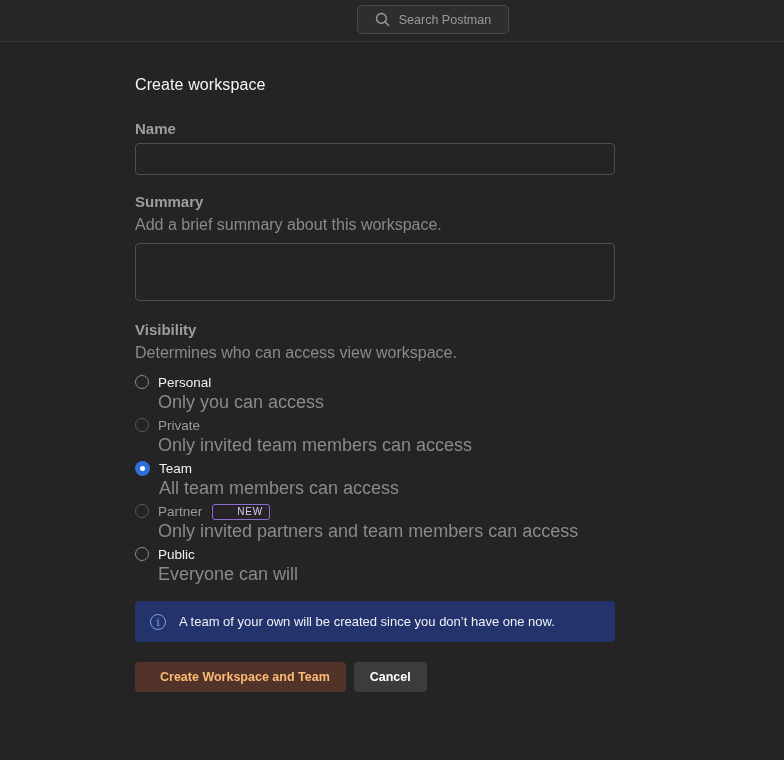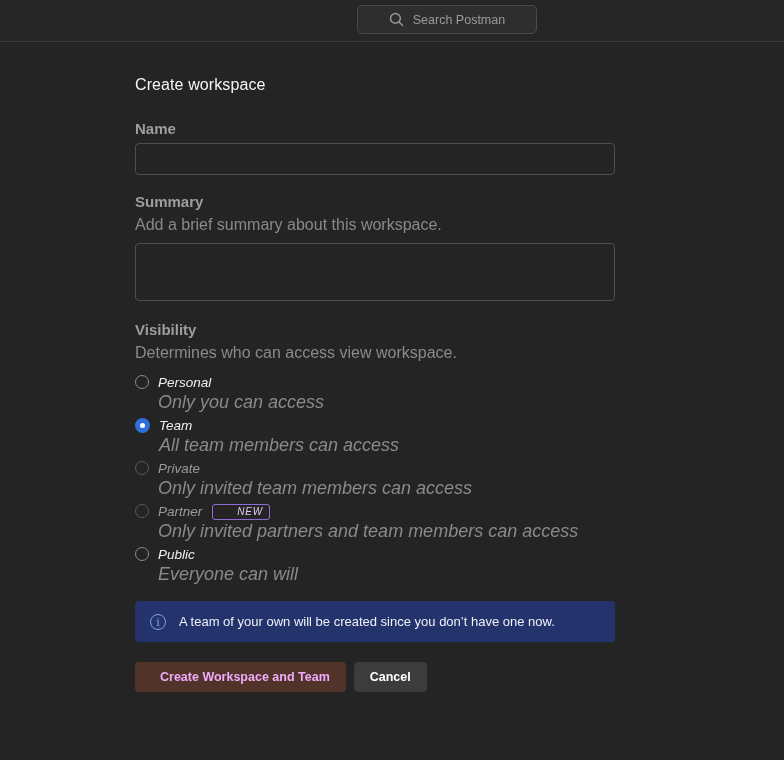--- a/index.html
+++ b/index.html
@@ -15,21 +15,21 @@
   
   .topbar {
     position: relative;
     height: 42px;
     background: #262626;
     border-bottom: 1px solid #3a3a3a;
   }
   .searchbox {
     position: absolute;
     left: 357px; top: 5px;
-    width: 180px; height: 29px;
+    width: 152px; height: 29px;
     background: #2e2e2e;
     border: 1px solid #4a4a4a;
     border-radius: 5px;
     display: flex; align-items: center; justify-content: center;
     gap: 9px;
     color: #9a9a9a;
     font-size: 12.5px;
     cursor: pointer;
   }
   .searchbox svg { display: block; }
@@ -60,21 +60,21 @@
     padding: 6px 10px;
     outline: none;
   }
   .text-input { height: 32px; margin-bottom: 18px; }
   .text-area { height: 58px; resize: none; margin-bottom: 16px; }
 
   
   .options { margin-top: 13px; }
   .radio-row {
     display: flex; align-items: flex-start; gap: 9px;
-    margin-bottom: 9px; cursor: pointer; font-style: italic;
+    margin-bottom: 9px; cursor: pointer;
   }
   .radio {
     flex: 0 0 auto;
     width: 14px; height: 14px;
     border: 1.5px solid #8a8a8a;
     border-radius: 50%;
     margin-top: 0px;
     position: relative;
   }
   .radio-row.disabled .radio { border-color: #5a5a5a; }
@@ -133,21 +133,21 @@
   .btn {
     height: 30px;
     border: none; border-radius: 4px;
     font-family: "Liberation Sans", sans-serif;
     font-size: 12.5px; font-weight: 700;
     padding: 0 16px;
     cursor: pointer;
   }
   .btn-primary { background: #ff6c37; color: #ffffff; }
   .btn-primary.disabled {
-    background: #52332a; color: #f0abfc; cursor: default; padding-left: 25px;
+    background: #52332a; color: #fdba74; cursor: default; padding-left: 25px;
   }
   .btn-cancel {
     background: #3c3c3c; color: #ffffff; margin-left: 8px;
   }
 </style>
 </head>
 <body>
 
 <header class="topbar">
   <div class="searchbox">
@@ -179,39 +179,39 @@
     <span class="radio"></span>
     <span class="radio-texts">
       <span class="radio-label-line">
         <span class="radio-label">Personal</span>
 
       </span>
       <span class="radio-desc">Only you can access</span>
     </span>
   </label>
 
+  <label class="radio-row disabled">
+    <span class="radio"></span>
+    <span class="radio-texts">
+      <span class="radio-label-line">
+        <span class="radio-label">Private</span>
+
+      </span>
+      <span class="radio-desc">Only invited team members can access</span>
+    </span>
+  </label>
+
   <label class="radio-row selected">
     <span class="radio"></span>
     <span class="radio-texts">
       <span class="radio-label-line">
         <span class="radio-label">Team</span>
 
       </span>
       <span class="radio-desc">All team members can access</span>
-    </span>
-  </label>
-
-  <label class="radio-row disabled">
-    <span class="radio"></span>
-    <span class="radio-texts">
-      <span class="radio-label-line">
-        <span class="radio-label">Private</span>
-
-      </span>
-      <span class="radio-desc">Only invited team members can access</span>
     </span>
   </label>
 
   <label class="radio-row disabled">
     <span class="radio"></span>
     <span class="radio-texts">
       <span class="radio-label-line">
         <span class="radio-label">Partner</span>
         <span class="badge">NEW</span>
       </span>

